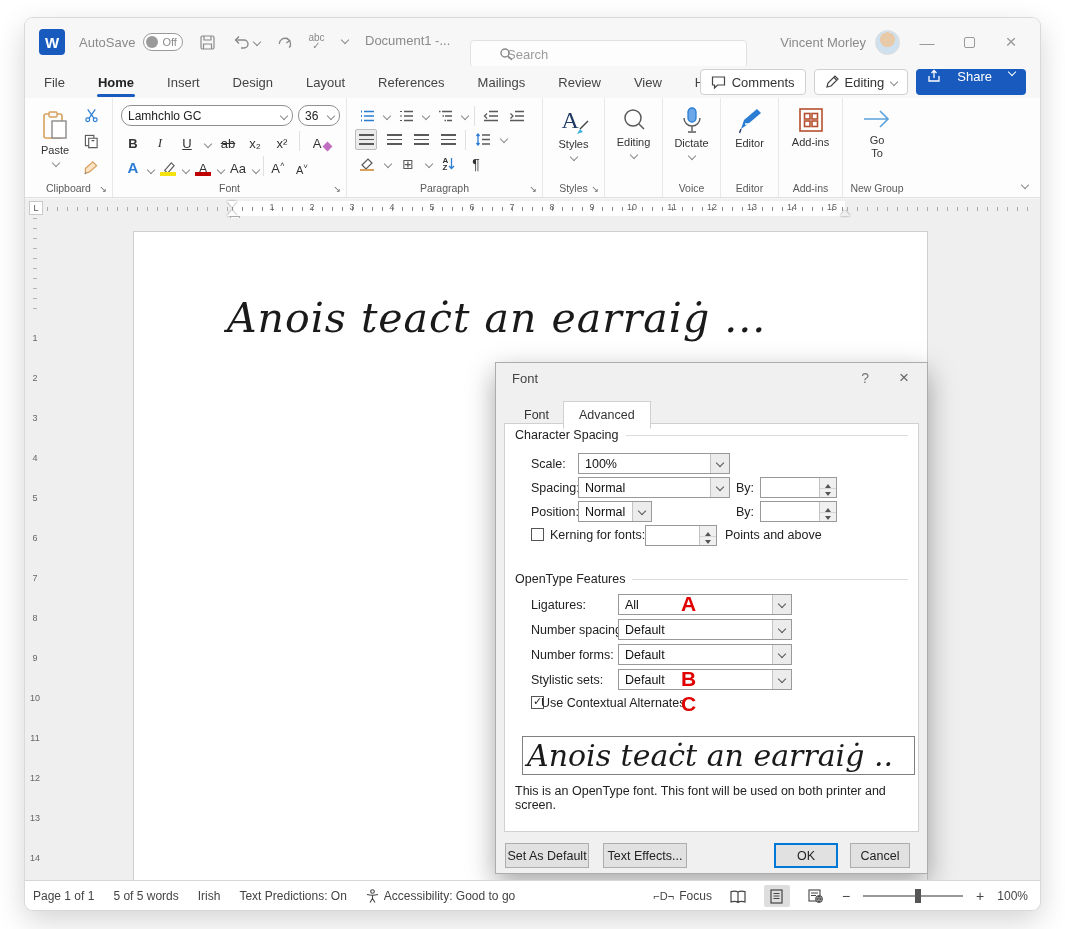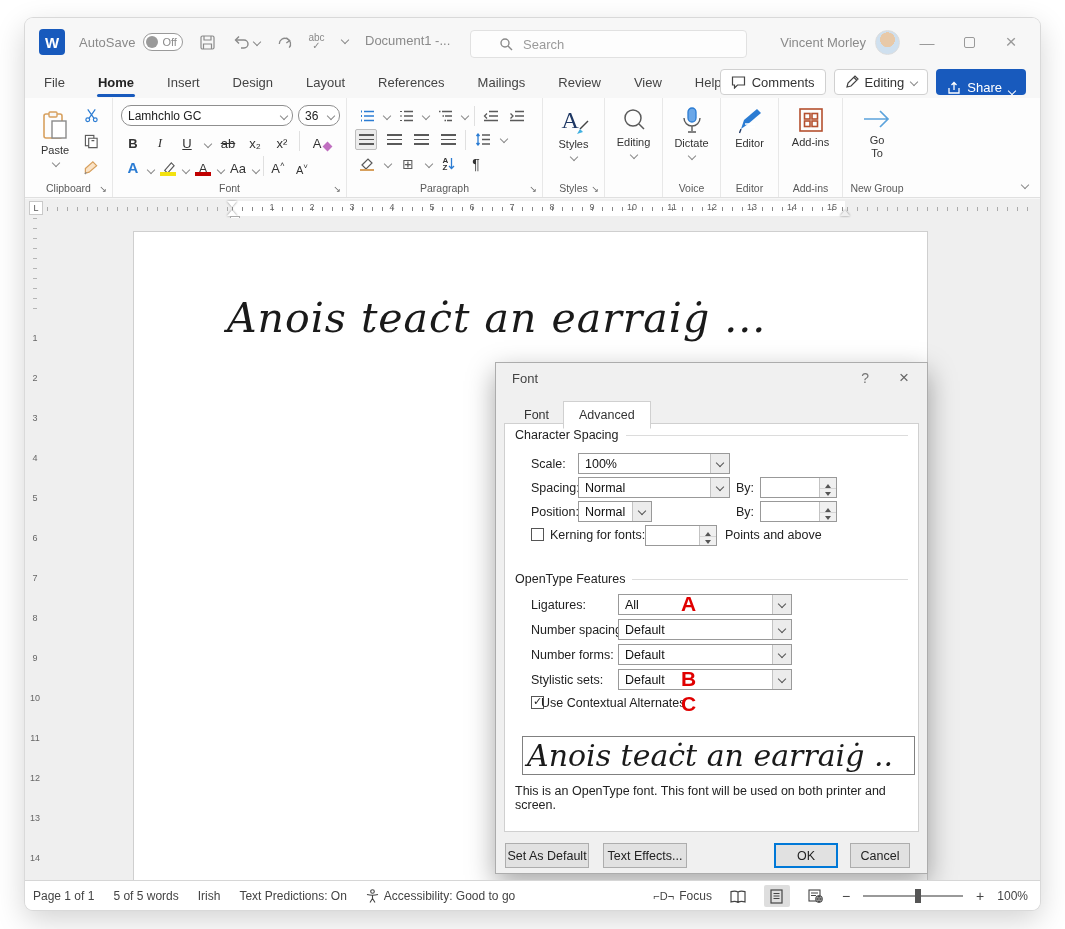--- a/index.html
+++ b/index.html
@@ -16,39 +16,39 @@
   .toggle { width:40px; height:18px; border:1px solid #9a9a9a; border-radius:9px; position:relative; background:#fff;
             display:flex; align-items:center; }
   .toggle .knob { width:12px; height:12px; border-radius:50%; background:#9a9a9a; margin-left:2px; }
   .toggle .tlabel { font-size:11px; color:#8a8a8a; margin-left:4px; }
   .qat { display:flex; align-items:center; gap:16px; }
   .qat svg { display:block; }
   .chev { display:inline-block; width:7px; height:7px; position:relative; }
   .chev::after { content:""; position:absolute; left:1px; top:0; width:5px; height:5px;
                  border-right:1.4px solid #8a8a8a; border-bottom:1.4px solid #8a8a8a; transform:rotate(45deg); }
   .doc-title { position:absolute; left:340px; top:15px; font-size:13px; color:#8a8a8a; }
-  .searchbox { position:absolute; left:445px; top:12px; width:277px; height:28px; background:#fdfdfd; border:1px solid #e1e1e1;
-               border-radius:4px; display:flex; align-items:center; gap:8px; padding-left:52px; color:#9a9a9a; font-size:13px; }
+  .searchbox { position:absolute; left:445px; top:22px; width:277px; height:28px; background:#fdfdfd; border:1px solid #e1e1e1;
+               border-radius:4px; display:flex; align-items:center; gap:8px; padding-left:36px; color:#9a9a9a; font-size:13px; }
   .account { position:absolute; right:140px; top:0; height:48px; display:flex; align-items:center; gap:9px;
              font-size:13px; color:#8a8a8a; }
   .avatar { width:25px; height:25px; border-radius:50%; background:radial-gradient(circle at 50% 38%, #e8c9a8 0 40%, #cfe0ef 41%); border:1px solid #ddd; }
   .winctl { position:absolute; right:8px; top:0; height:48px; display:flex; align-items:center; }
   .winctl > div { width:42px; height:48px; display:flex; align-items:center; justify-content:center; color:#9a9a9a; font-size:15px; }
   .maxbox { width:11px; height:11px; border:1.3px solid #9a9a9a; border-radius:2px; }
 
   
   .tabrow { position:absolute; left:0; top:48px; right:0; height:32px; background:#f7f7f7; }
   .tabs { position:absolute; left:16px; top:0; height:32px; display:flex; align-items:center; gap:27px; font-size:13px; color:#444; }
   .tab { position:relative; padding:6px 3px; cursor:default; }
   .tab.active { font-weight:bold; color:#222; }
   .tab.active::after { content:""; position:absolute; left:2px; right:2px; bottom:-1px; height:3px; background:#185abd; border-radius:2px; }
   .tabrow-right { position:absolute; right:14px; top:3px; display:flex; gap:8px; align-items:center; }
   .pillbtn { height:26px; border:1px solid #d0d0d0; border-radius:4px; background:#fff; display:flex; align-items:center;
              gap:6px; padding:12px 10px; font-size:13px; color:#333; }
-  .sharebtn { height:26px; border-radius:4px; background:#185abd; color:#fff; display:flex; align-items:flex-end; gap:6px;
+  .sharebtn { height:26px; border-radius:4px; background:#185abd; color:#fff; display:flex; align-items:flex-start; gap:16px;
               padding:0 11px; font-size:13px; }
   .sharebtn .chev::after { border-color:#fff; }
 
   
   .ribbon { position:absolute; left:0; top:80px; right:0; height:100px; background:#fdfdfd; border-bottom:1px solid #e0e0e0; display:flex; }
   .grp { position:relative; border-right:1px solid #e8e8e8; height:100%; }
   .grp-label { position:absolute; bottom:3px; left:0; right:0; text-align:center; font-size:10.5px; color:#5a5a5a; }
   .launcher { position:absolute; bottom:3px; right:5px; font-size:9px; color:#6a6a6a; }
   .bigbtn { display:flex; flex-direction:column; align-items:center; justify-content:flex-start; gap:3px; padding-top:9px;
             width:100%; height:78px; font-size:11px; color:#333; text-align:center; }

